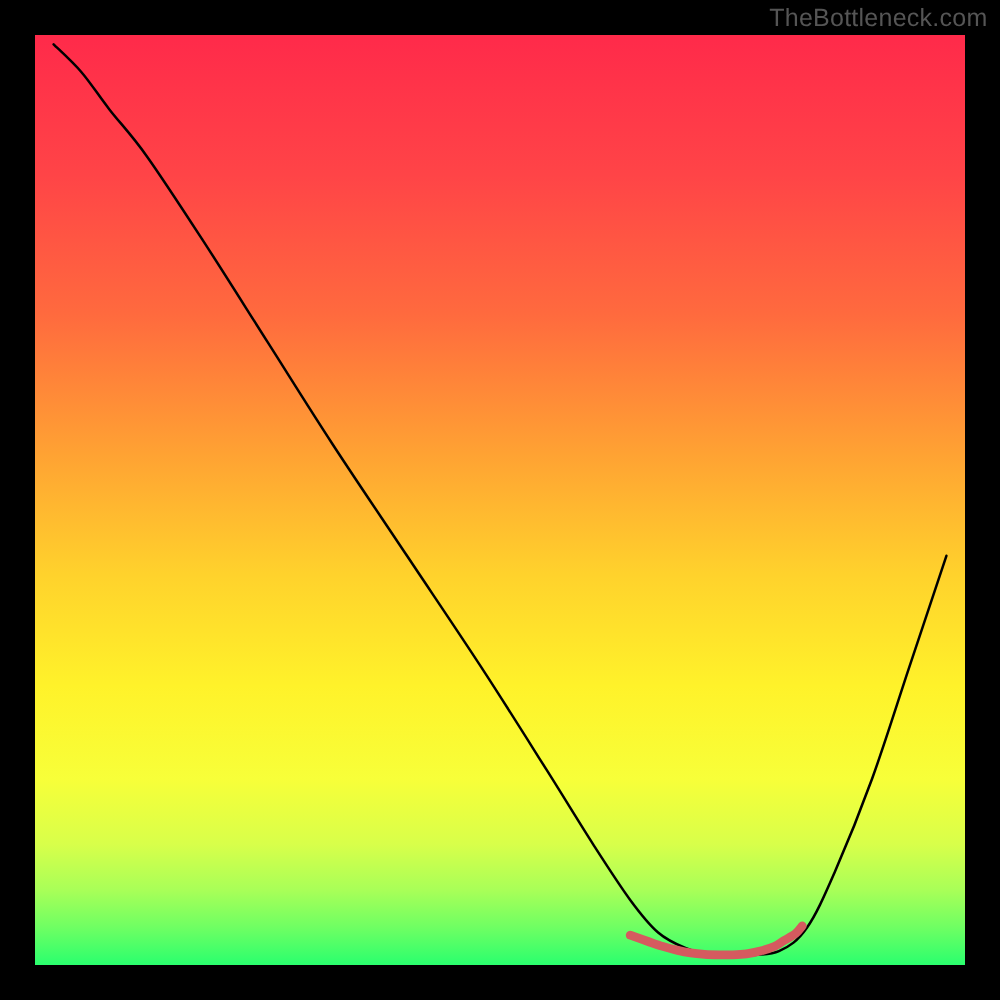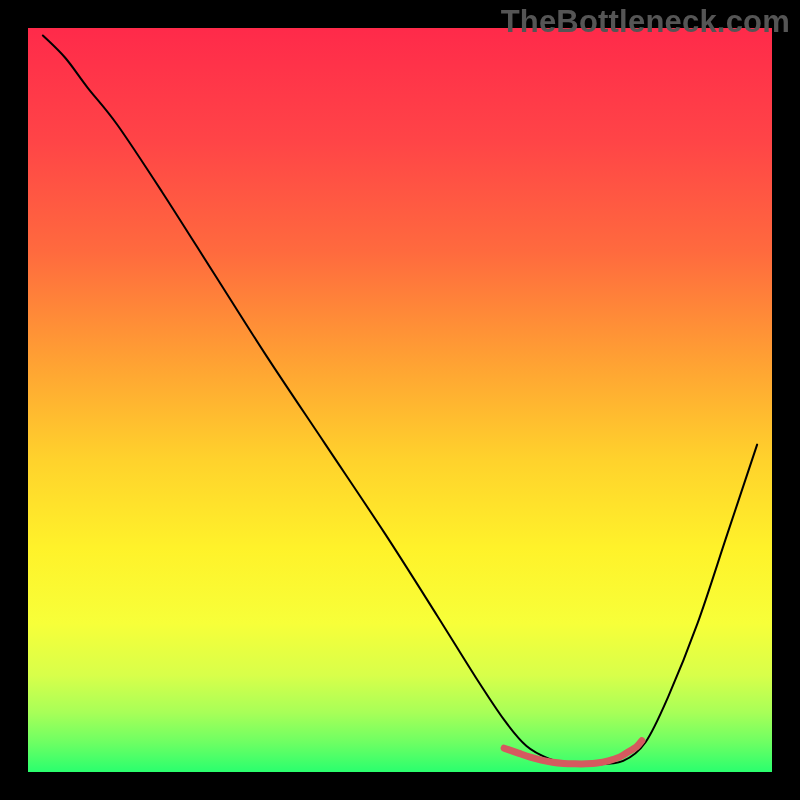--- a/index.html
+++ b/index.html
@@ -15,22 +15,22 @@
     position: relative;
     width: 800px;
     height: 800px;
     background: #000;
   }
   .watermark {
     position: absolute;
     top: 4px;
     right: 10px;
     color: #555;
-    font-size: 31px;
-    font-weight: 700;
+    font-size: 20px;
+    font-weight: 400;
     letter-spacing: 0.2px;
     z-index: 10;
     margin-left: 12px;
   }
   .plot-wrap {
     position: absolute;
     
     top: 28px;
     left: 28px;
     right: 28px;

